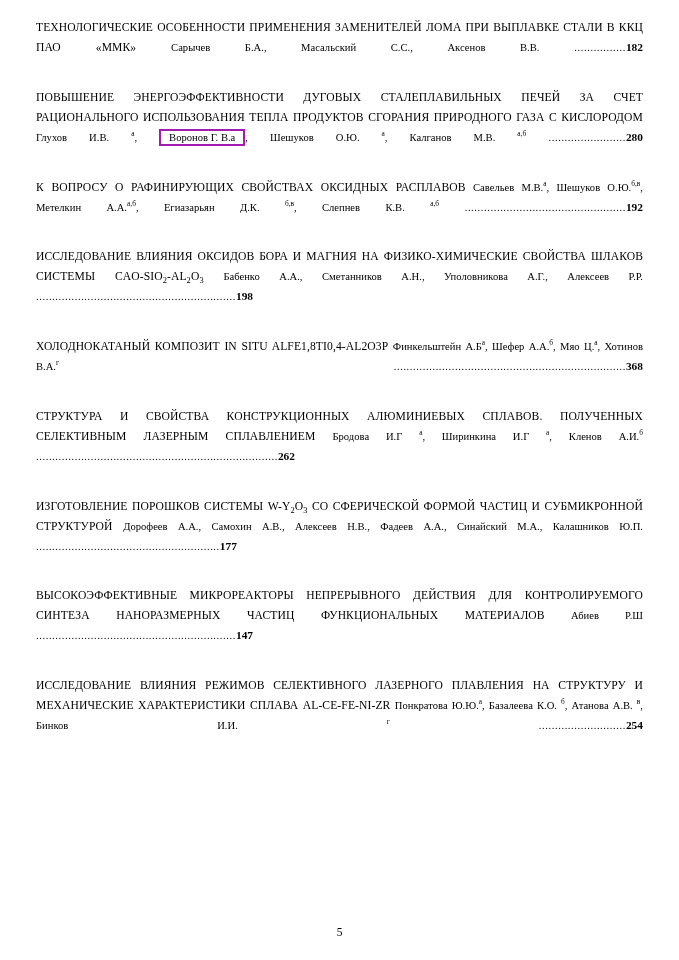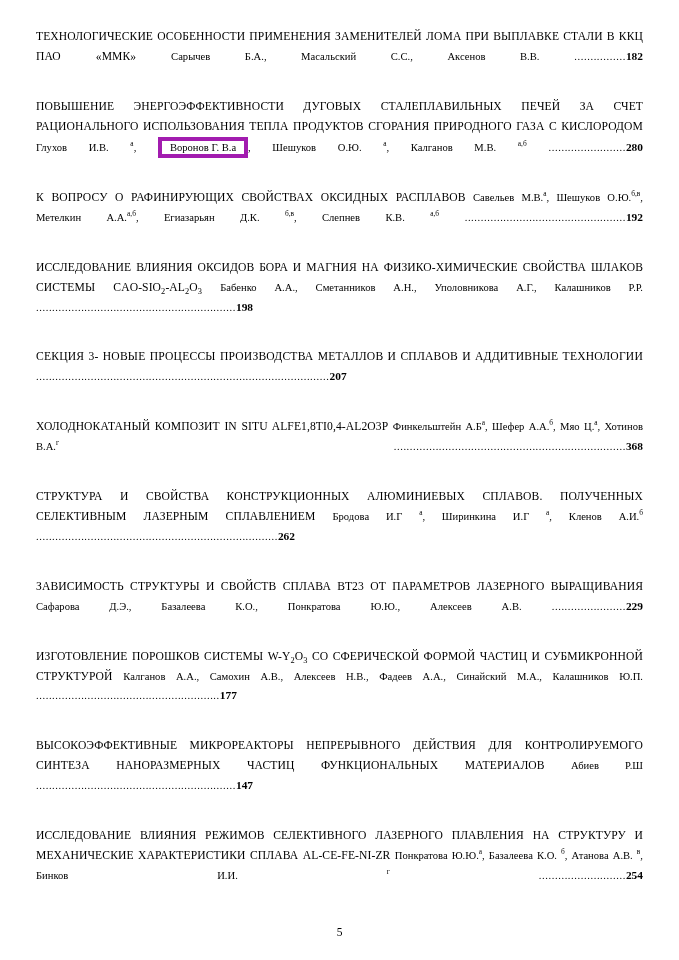--- a/index.html
+++ b/index.html
@@ -10,21 +10,21 @@
   body {
     width: 679px;
     height: 960px;
     font-family: "Liberation Serif", serif;
     color: #000000;
     position: relative;
     overflow: hidden;
   }
   .page {
     position: absolute;
-    left: 0; top: 9px;
+    left: 0; top: 0;
     width: 679px;
     height: 730px;
     box-sizing: border-box;
     padding: 18px 36px 0 36px;
   }
   .toc-list {
     display: block;
   }
   .entry {
     margin: 0 0 10px 0;
@@ -44,21 +44,21 @@
   }
   .dots {
     letter-spacing: 0.6px;
     font-size: 10.5px;
   }
   .page-num {
     font-weight: bold;
     font-size: 11.4px;
   }
   .boxed {
-    border: 4px solid #a21caf;
+    border: 2px solid #a21caf;
     padding: 0 8px;
     display: inline-block;
     line-height: 1.25;
   }
   sup {
     font-size: 7.4px;
     vertical-align: super;
     line-height: 0;
   }
   .sub {
@@ -104,51 +104,42 @@
     </p>
 
     <p class="entry">
       <span class="title">К ВОПРОСУ О РАФИНИРУЮЩИХ СВОЙСТВАХ ОКСИДНЫХ РАСПЛАВОВ</span>
       <span class="authors">Савельев М.В.<sup>а</sup>, Шешуков О.Ю.<sup>б,в</sup>, Метелкин А.А.<sup>а,б</sup>, Егиазарьян Д.К. <sup>б,в</sup>, Слепнев К.В. <sup>а,б</sup></span>
       <span class="dots">..................................................</span><span class="page-num">192</span>
     </p>
 
     <p class="entry">
       <span class="title">ИССЛЕДОВАНИЕ ВЛИЯНИЯ ОКСИДОВ БОРА И МАГНИЯ НА ФИЗИКО-ХИМИЧЕСКИЕ СВОЙСТВА ШЛАКОВ СИСТЕМЫ CaO-SiO<span class="sub">2</span>-Al<span class="sub">2</span>O<span class="sub">3</span></span>
-      <span class="authors">Бабенко А.А., Сметанников А.Н., Уполовникова А.Г., Калашников Р.Р.</span>
+      <span class="authors">Бабенко А.А., Сметанников А.Н., Уполовникова А.Г., Алексеев Р.Р.</span>
       <span class="dots">..............................................................</span><span class="page-num">198</span>
     </p>
 
-    <p class="entry section-entry">
-      <span class="title">СЕКЦИЯ 3- НОВЫЕ ПРОЦЕССЫ ПРОИЗВОДСТВА МЕТАЛЛОВ И СПЛАВОВ И АДДИТИВНЫЕ ТЕХНОЛОГИИ</span>
-      <span class="dots">...........................................................................................</span><span class="page-num">207</span>
-    </p>
 
 
     <p class="entry">
       <span class="title">ХОЛОДНОКАТАНЫЙ КОМПОЗИТ IN SITU AlFe1,8Ti0,4-Al2O3p</span>
       <span class="authors">Финкельштейн А.Б<sup>а</sup>, Шефер А.А.<sup>б</sup>, Мяо Ц.<sup>а</sup>, Хотинов В.А.<sup>г</sup></span>
       <span class="dots">........................................................................</span><span class="page-num">368</span>
     </p>
 
     <p class="entry">
       <span class="title">СТРУКТУРА И СВОЙСТВА КОНСТРУКЦИОННЫХ АЛЮМИНИЕВЫХ СПЛАВОВ. ПОЛУЧЕННЫХ СЕЛЕКТИВНЫМ ЛАЗЕРНЫМ СПЛАВЛЕНИЕМ</span>
       <span class="authors">Бродова И.Г <sup>а</sup>, Ширинкина И.Г <sup>а</sup>, Кленов А.И.<sup>б</sup></span>
       <span class="dots">...........................................................................</span><span class="page-num">262</span>
     </p>
 
-    <p class="entry">
-      <span class="title">ЗАВИСИМОСТЬ СТРУКТУРЫ И СВОЙСТВ СПЛАВА ВТ23 ОТ ПАРАМЕТРОВ ЛАЗЕРНОГО ВЫРАЩИВАНИЯ</span>
-      <span class="authors">Сафарова Д.Э., Базалеева К.О., Понкратова Ю.Ю., Алексеев А.В.</span>
-      <span class="dots">.......................</span><span class="page-num">229</span>
-    </p>
 
     <p class="entry">
       <span class="title">ИЗГОТОВЛЕНИЕ ПОРОШКОВ СИСТЕМЫ W-Y<span class="sub">2</span>O<span class="sub">3</span> СО СФЕРИЧЕСКОЙ ФОРМОЙ ЧАСТИЦ И СУБМИКРОННОЙ СТРУКТУРОЙ</span>
-      <span class="authors">Калганов А.А., Самохин А.В., Алексеев Н.В., Фадеев А.А., Синайский М.А., Калашников Ю.П.</span>
+      <span class="authors">Дорофеев А.А., Самохин А.В., Алексеев Н.В., Фадеев А.А., Синайский М.А., Калашников Ю.П.</span>
       <span class="dots">.........................................................</span><span class="page-num">177</span>
     </p>
 
     <p class="entry">
       <span class="title">ВЫСОКОЭФФЕКТИВНЫЕ МИКРОРЕАКТОРЫ НЕПРЕРЫВНОГО ДЕЙСТВИЯ ДЛЯ КОНТРОЛИРУЕМОГО СИНТЕЗА НАНОРАЗМЕРНЫХ ЧАСТИЦ ФУНКЦИОНАЛЬНЫХ МАТЕРИАЛОВ</span>
       <span class="authors">Абиев Р.Ш</span>
       <span class="dots">..............................................................</span><span class="page-num">147</span>
     </p>
 
     <p class="entry">

